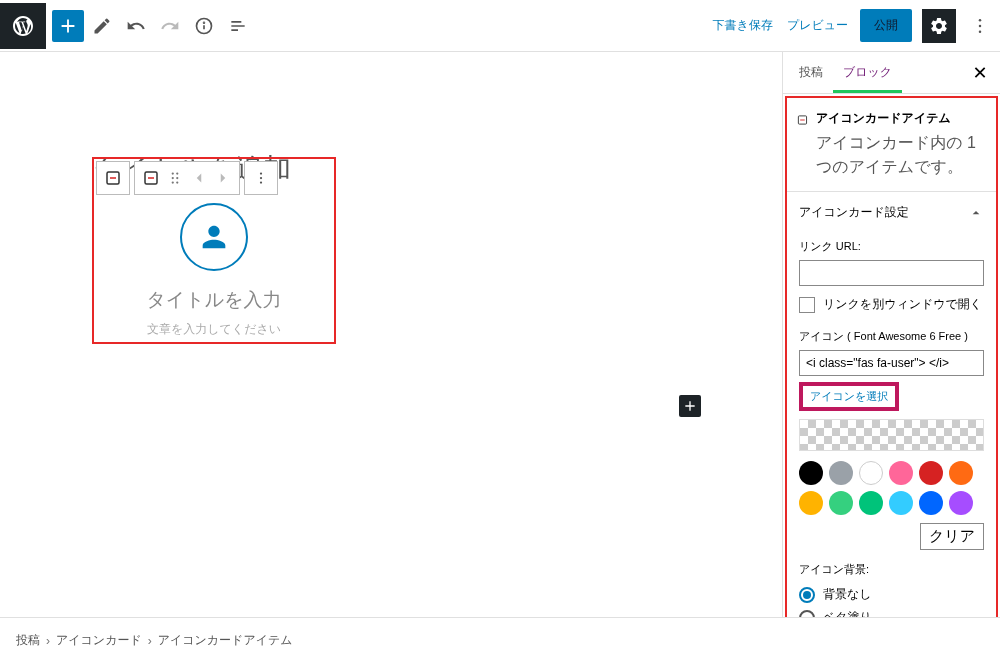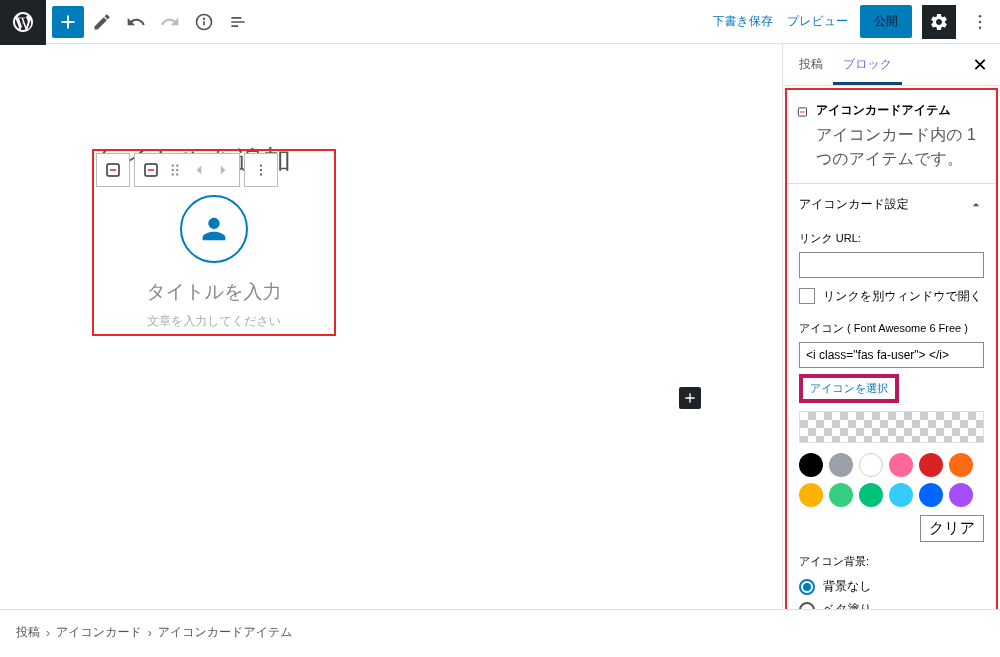--- a/index.html
+++ b/index.html
@@ -1,18 +1,18 @@
 <!DOCTYPE html>
 <html><head>
 <meta charset="utf-8">
 <style>
 * { margin: 0; padding: 0; box-sizing: border-box; font-family: -apple-system, BlinkMacSystemFont, "Segoe UI", sans-serif; }
 body { width: 1000px; height: 657px; overflow: hidden; background: #fff; position: relative; }
 
-.topbar { height: 44px; display: flex; align-items: center; border-bottom: 1px solid #e0e0e0; padding: 0 6px 0 0; }
+.topbar { height: 52px; display: flex; align-items: center; border-bottom: 1px solid #e0e0e0; padding: 0 6px 0 0; }
 .wp-logo { width: 46px; height: 46px; background: #1d2327; color: #fff; display: flex; align-items: center; justify-content: center; }
 .wp-logo svg { width: 24px; height: 24px; }
 .top-tools { display: flex; align-items: center; gap: 2px; margin-left: 6px; }
 .top-btn { width: 32px; height: 32px; display: flex; align-items: center; justify-content: center; background: none; border: none; color: #555; cursor: pointer; }
 .top-btn svg { width: 20px; height: 20px; }
 .add-btn { width: 32px; height: 32px; background: #007cba; color: #fff; border: none; border-radius: 2px; display: flex; align-items: center; justify-content: center; cursor: pointer; }
 .add-btn svg { width: 22px; height: 22px; }
 .top-spacer { flex: 1; }
 .top-right { display: flex; align-items: center; gap: 10px; font-size: 12px; }
 .top-link { color: #007cba; cursor: pointer; padding: 4px 2px; }
@@ -36,36 +36,36 @@
 .icon-circle svg { width: 34px; height: 34px; fill: #007cba; }
 .card-title { font-size: 19px; color: #888; margin-bottom: 8px; font-family: serif; }
 .card-text { font-size: 12px; color: #aaa; font-family: serif; }
 
 .insert-btn { position: absolute; left: 679px; top: 343px; width: 22px; height: 22px; background: #1d2327; color: #fff; border: none; border-radius: 2px; display: flex; align-items: center; justify-content: center; cursor: pointer; }
 .insert-btn svg { width: 16px; height: 16px; }
 
 .sidebar { width: 218px; border-left: 1px solid #e0e0e0; display: flex; flex-direction: column; font-size: 12px; overflow-y: auto; }
 .tabs { display: flex; align-items: center; border-bottom: 1px solid #e0e0e0; padding: 0 6px; }
 .tab { padding: 12px 10px; color: #555; cursor: pointer; }
-.tab.active { color: #8b5cf6; border-bottom: 3px solid #0c4a6e; padding-bottom: 9px; }
+.tab.active { color: #701a75; border-bottom: 3px solid #22c55e; padding-bottom: 9px; }
 .tab-close { margin-left: auto; width: 28px; height: 28px; display: flex; align-items: center; justify-content: center; cursor: pointer; font-size: 18px; }
 
 .panel-highlight { border: 2px solid #e72828; margin: 2px; }
 .block-header { display: flex; padding: 12px 10px; gap: 8px; align-items: flex-start; }
 .block-header svg { width: 20px; height: 20px; }
 .block-header-text strong { font-size: 12px; }
 .block-header-text div { font-size: 16px; color: #555; margin-top: 4px; line-height: 1.5; }
 
 .section { border-top: 1px solid #e0e0e0; }
 .section-head { display: flex; align-items: center; justify-content: space-between; padding: 12px 12px; font-size: 12px; font-weight: 500; cursor: pointer; }
 .section-head svg { width: 16px; height: 16px; }
 .section-body { padding: 0 12px 12px; }
 .field-label { font-size: 11px; margin-bottom: 6px; margin-top: 6px; }
 .text-input { width: 100%; border: 1px solid #888; padding: 5px 6px; font-size: 12px; background: #fff; }
-.checkbox-row { display: flex; align-items: flex-start; gap: 8px; padding: 10px 0; }
+.checkbox-row { display: flex; align-items: flex-end; gap: 8px; padding: 10px 0; }
 .checkbox { width: 16px; height: 16px; border: 1px solid #888; cursor: pointer; }
 .small-btn { border: 4px solid #be185d; color: #007cba; background: #fff; padding: 3px 7px; font-size: 11px; margin-top: 6px; cursor: pointer; }
 
 .checker { width: 100%; height: 32px; margin: 8px 0 10px; background-image:
   linear-gradient(45deg,#ccc 25%,transparent 25%),linear-gradient(-45deg,#ccc 25%,transparent 25%),
   linear-gradient(45deg,transparent 75%,#ccc 75%),linear-gradient(-45deg,transparent 75%,#ccc 75%);
   background-size:16px 16px; background-position:0 0,0 8px,8px -8px,-8px 0;
   border:1px solid #ddd;
 }
 .swatches { display: flex; flex-wrap: wrap; gap: 6px; }

